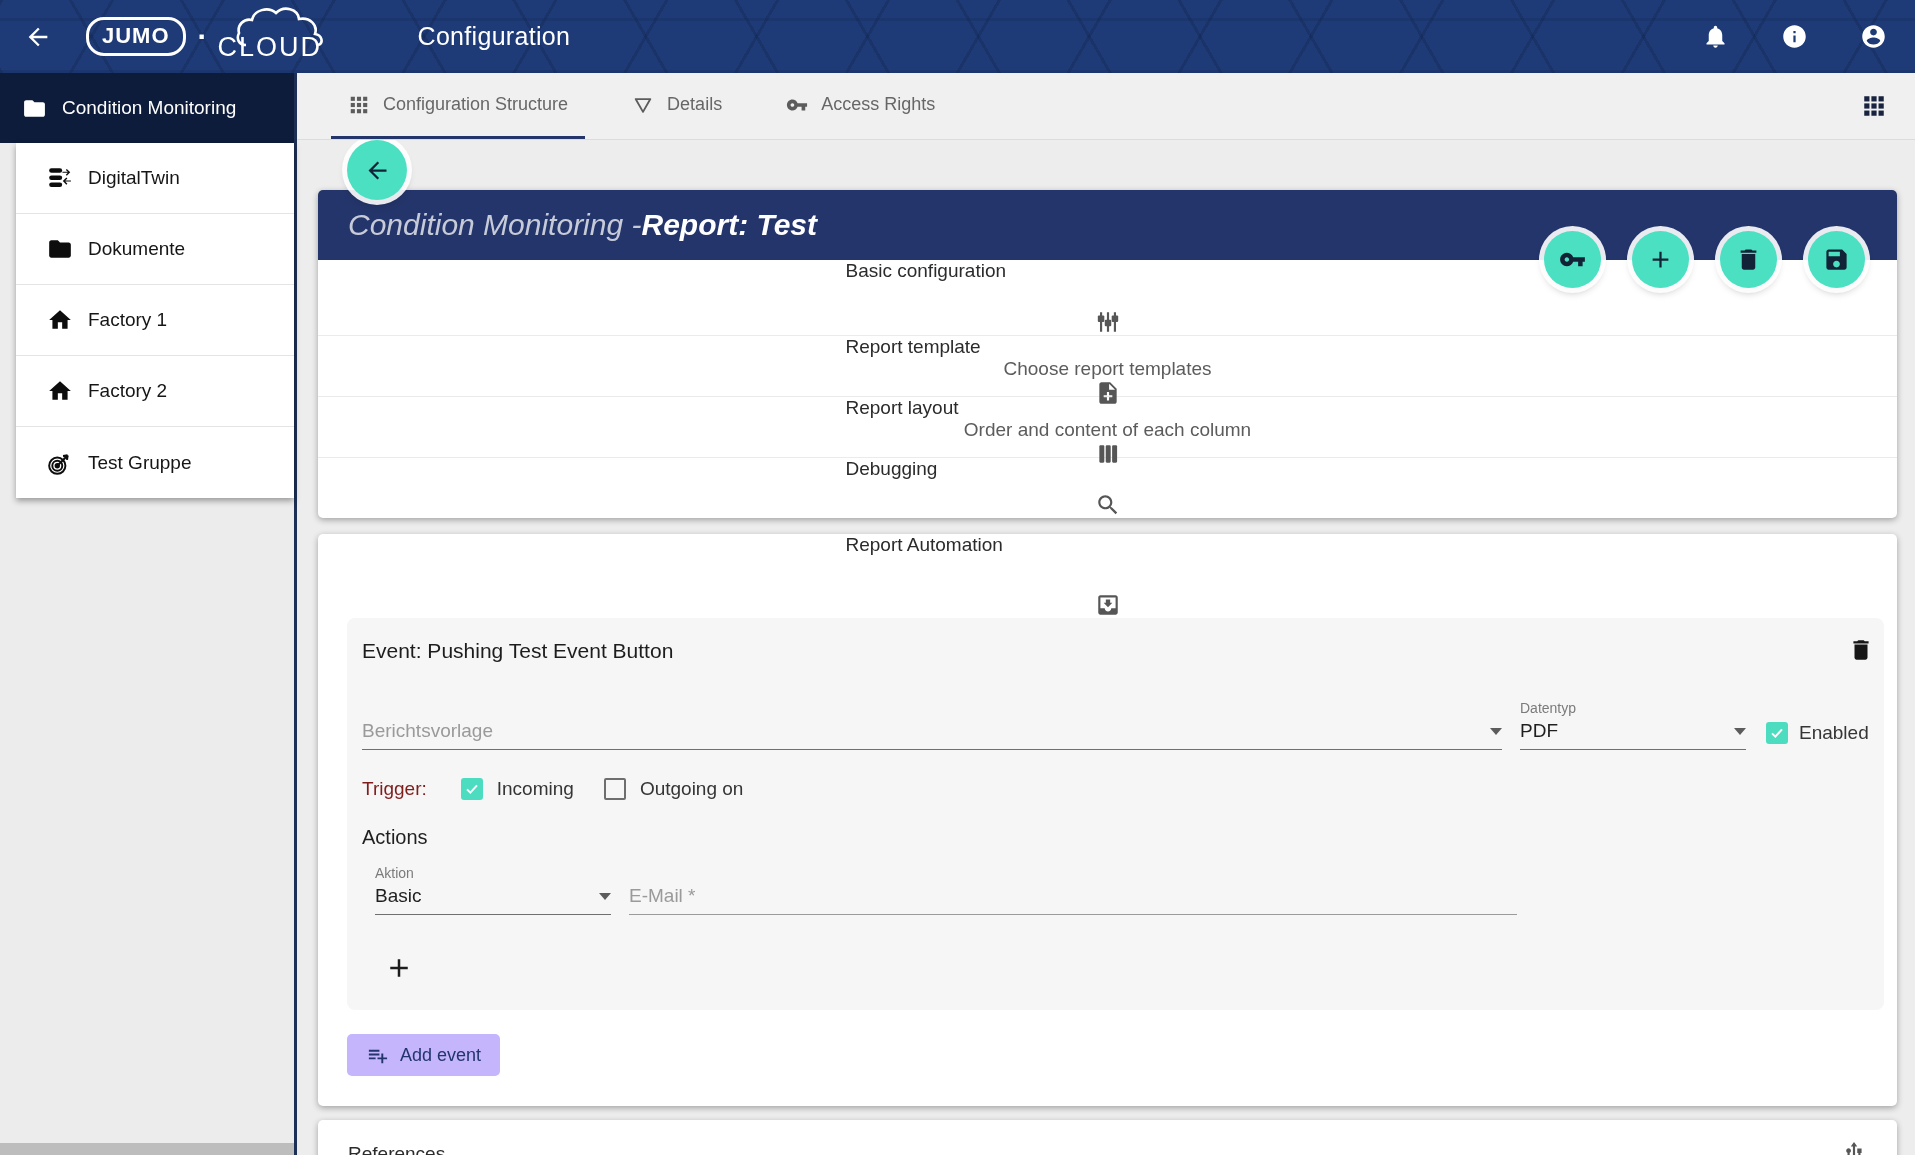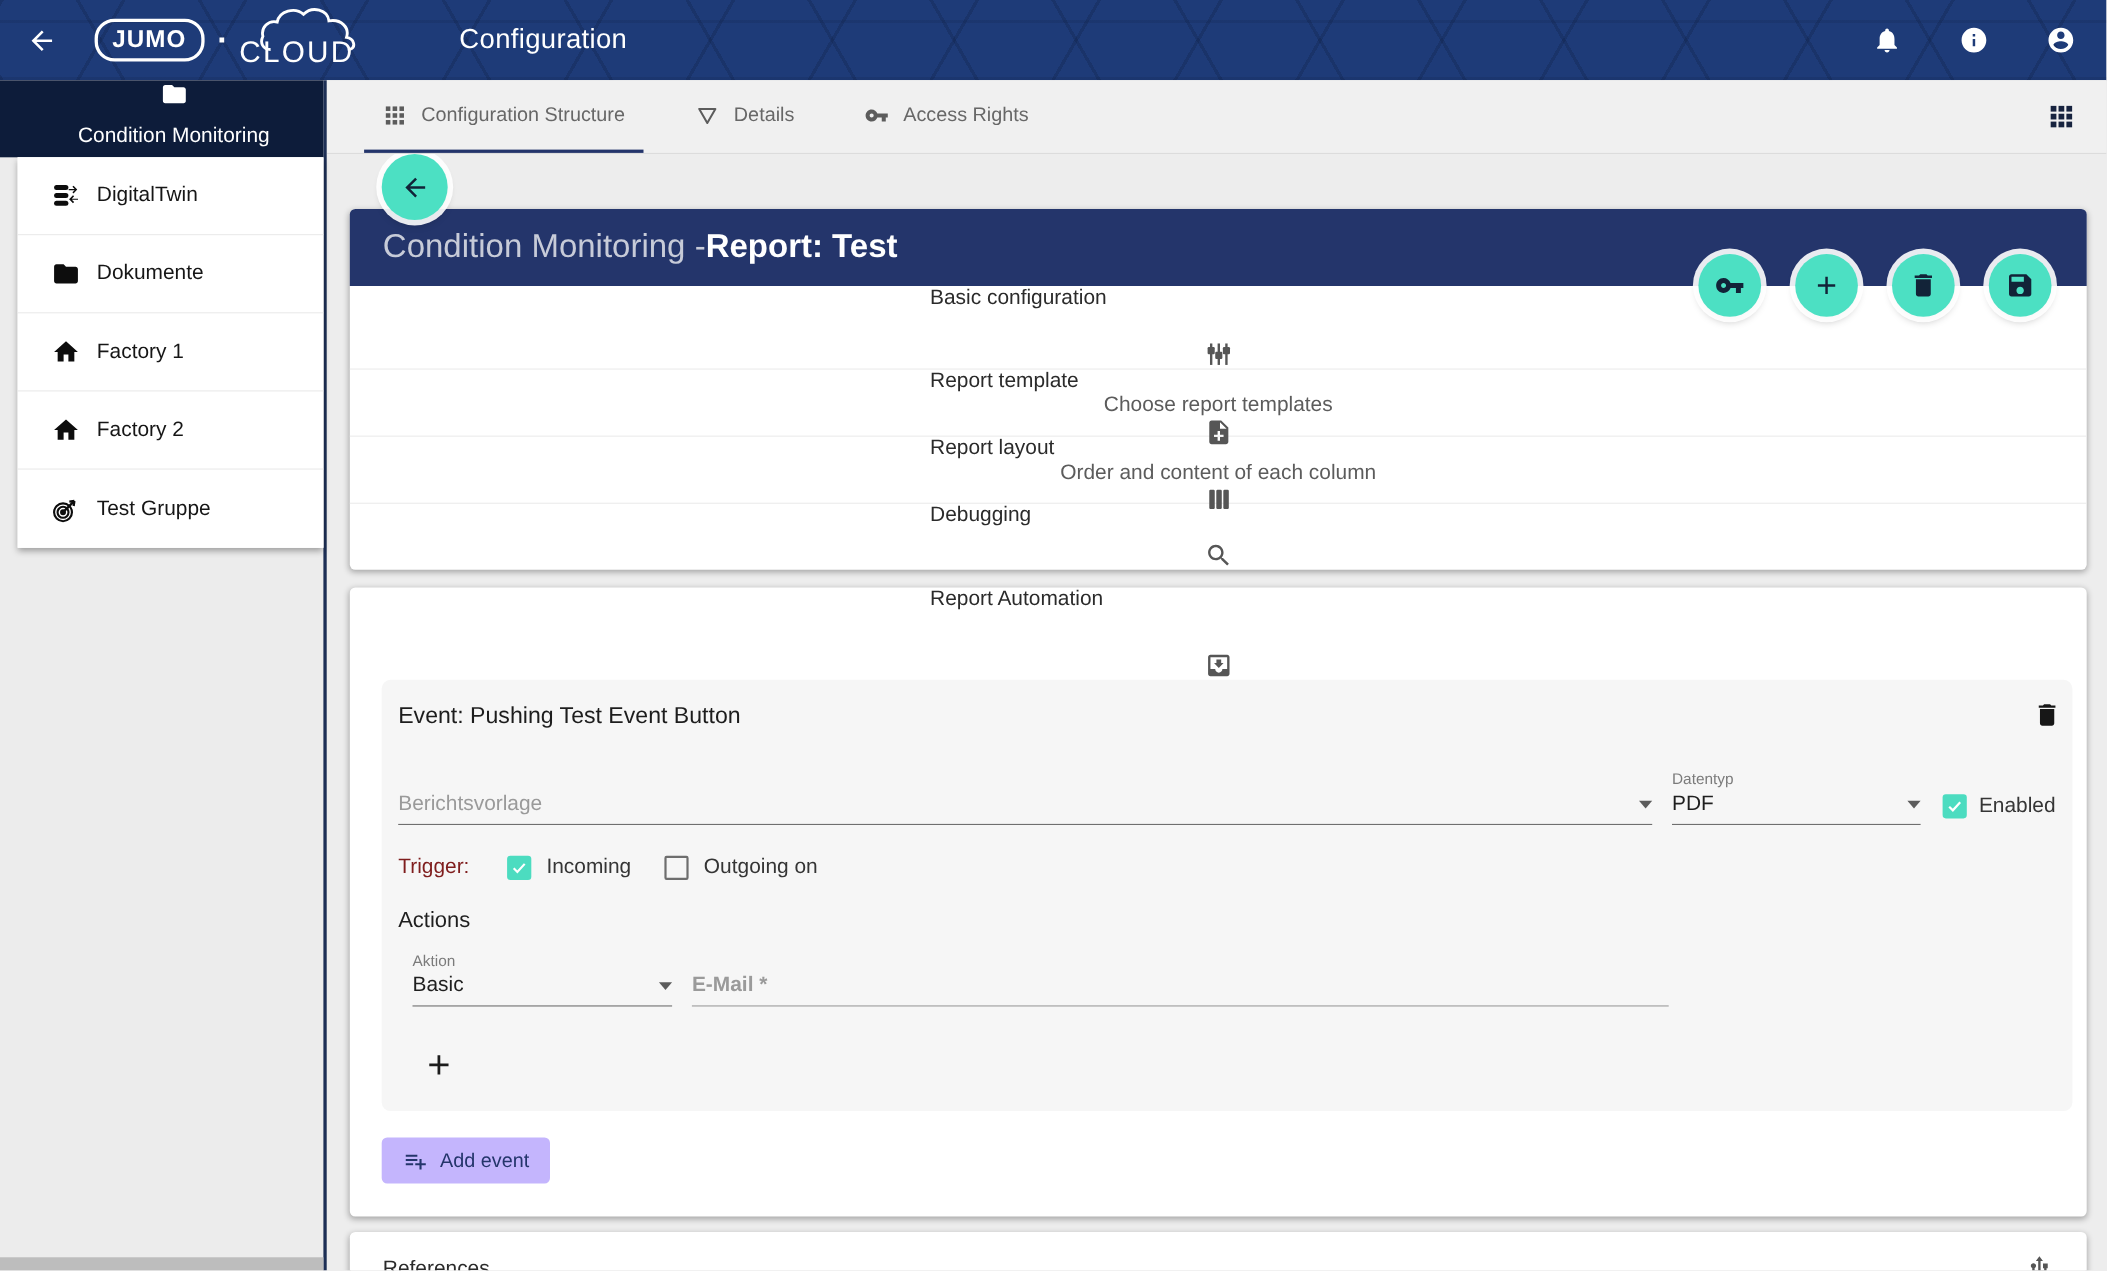--- a/index.html
+++ b/index.html
@@ -23,21 +23,21 @@
   .cloud-wrap { position:relative; width:122px; height:60px; }
   .cloud-svg { position:absolute; left:18px; top:-2px; width:96px; height:42px; }
   .cloud-text { position:absolute; left:0; bottom:4px; font-size:27px; font-weight:250; letter-spacing:2px; color:#fff; }
   .topbar-title { margin-left:78px; font-size:25px; letter-spacing:.3px; }
   .topbar-right { margin-left:auto; display:flex; align-items:center; gap:52px; }
   .topbar-right .ic { width:27px; height:27px; }
 
   
   .body-row { flex:1; display:flex; min-height:0; }
   .sidebar { width:297px; flex:0 0 297px; background:#ececec; border-right:3px solid #1d2f55; position:relative; }
-  .side-selected { height:70px; background:#0d1c3a; color:#fff; display:flex; align-items:center; gap:15px; padding-left:22px; font-size:19px; cursor:pointer;flex-direction:column; }
+  .side-selected { height:70px; background:#0d1c3a; color:#fff; display:flex; align-items:center; gap:15px; padding-left:22px; font-size:19px; cursor:pointer; }
   .side-selected .ic { width:25px; height:25px; }
   .side-list { margin-left:16px; background:#fff; box-shadow:0 3px 6px rgba(0,0,0,.35); }
   .side-item { height:71px; display:flex; align-items:center; gap:15px; padding-left:31px; font-size:19px; color:#161616; border-bottom:1px solid #e4e4e4; cursor:pointer; background:#fff; }
   .side-item:last-child { border-bottom:none; }
   .side-item .ic { width:26px; height:26px; color:#0d0d0d; }
   .side-bottom-strip { position:absolute; bottom:0; left:0; width:100%; height:12px; background:#bdbdbd; }
 
   .main { flex:1; display:flex; flex-direction:column; min-width:0; background:#ededed; }
 
   
@@ -49,21 +49,21 @@
   .tab-corner .ic { width:26px; height:26px; color:#17233f; }
 
   
   .content { flex:1; position:relative; padding:0 18px 0 21px; overflow:hidden; }
   .fab { border:none; border-radius:50%; background:#4ce0c3; color:#122338; display:flex; align-items:center; justify-content:center; cursor:pointer;
          box-shadow:0 0 0 5px rgba(255,255,255,.9), 0 4px 8px rgba(0,0,0,.28); }
   .fab .ic { width:27px; height:27px; }
   .fab-back { position:absolute; top:0; left:50px; width:60px; height:60px; z-index:5; }
   .card { background:#fff; border-radius:5px; box-shadow:0 2px 6px rgba(0,0,0,.32); }
   .card1 { margin-top:50px; position:relative; }
-  .card1-header { height:70px; background:#24356b; border-radius:5px 5px 0 0; display:flex; align-items:center; padding-left:30px; }
+  .card1-header { height:70px; background:#24356b; border-radius:5px 5px 0 0; display:flex; align-items:center; padding-left:30px;font-style:italic; }
   .page-h-prefix { color:#c7cbd8; font-size:30px; font-weight:500; }
   .page-h-emph { color:#ffffff; font-size:30px; font-weight:600; }
   .fab-row { position:absolute; top:41px; right:32px; display:flex; gap:31px; z-index:4; }
   .fab-row .fab { width:57px; height:57px; }
 
   .crow { display:flex; align-items:center; padding:0 30px; height:61px; border-top:1px solid #ebebeb; cursor:pointer;flex-direction:column; }
   .crow.first { border-top:none; height:75px; }
   .crow-label { width:524px; font-size:19px; color:#2b2b2b; }
   .crow-value { flex:1; font-size:19px; color:#5c5c5c; }
   .crow-icon { color:#565656; display:flex; }
@@ -95,21 +95,21 @@
   .cb svg { width:16px; height:16px; }
   .cb-label { font-size:19px; color:#353535; }
 
   .trigger-row { margin-top:28px; display:flex; align-items:center; }
   .trigger-label { font-size:19px; color:#7f1d1d; margin-right:34px; }
   .trig-opt { display:flex; align-items:center; gap:14px; margin-right:30px; }
 
   .actions-title { margin-top:26px; font-size:20px; color:#1f1f1f; }
   .action-row { margin-top:16px; margin-left:13px; display:flex; align-items:flex-end; gap:18px; padding-right:357px; }
   .sel-aktion { width:236px; }
-  .field-email { flex:1;font-weight:bold; }
+  .field-email { flex:1; }
   .field-email .sel-line { border-bottom-color:#9b9b9b; }
 
   .plus-btn { margin:38px 0 0 22px; background:none; border:none; cursor:pointer; color:#1c1c1c; display:flex; }
   .plus-btn .ic { width:30px; height:30px; }
 
   .add-event { margin:24px 0 0 29px; display:inline-flex; align-items:center; gap:11px; height:42px; padding:0 19px;
     background:#c4b5fd; border:none; border-radius:5px; color:#24356b; font-size:18px; cursor:pointer; font-family:inherit; }
   .add-event .ic { width:23px; height:23px; }
 
   .card3 { margin-top:14px; height:68px; display:flex; align-items:center; padding:0 30px; border-radius:5px 5px 4px 4px; cursor:pointer; }

